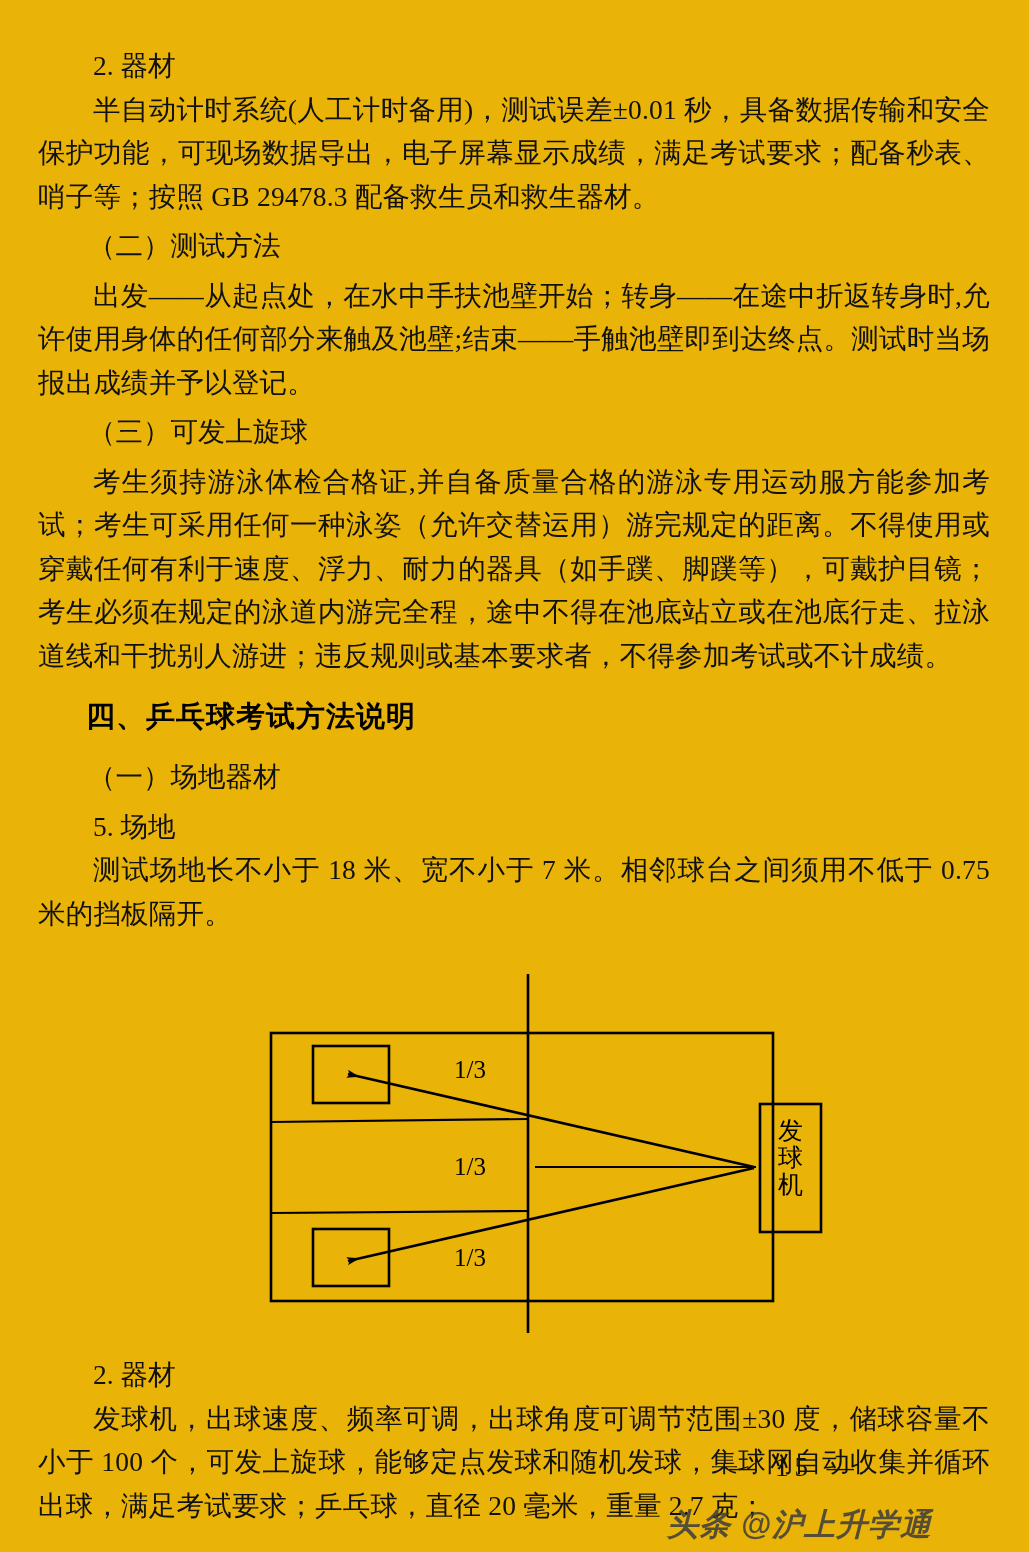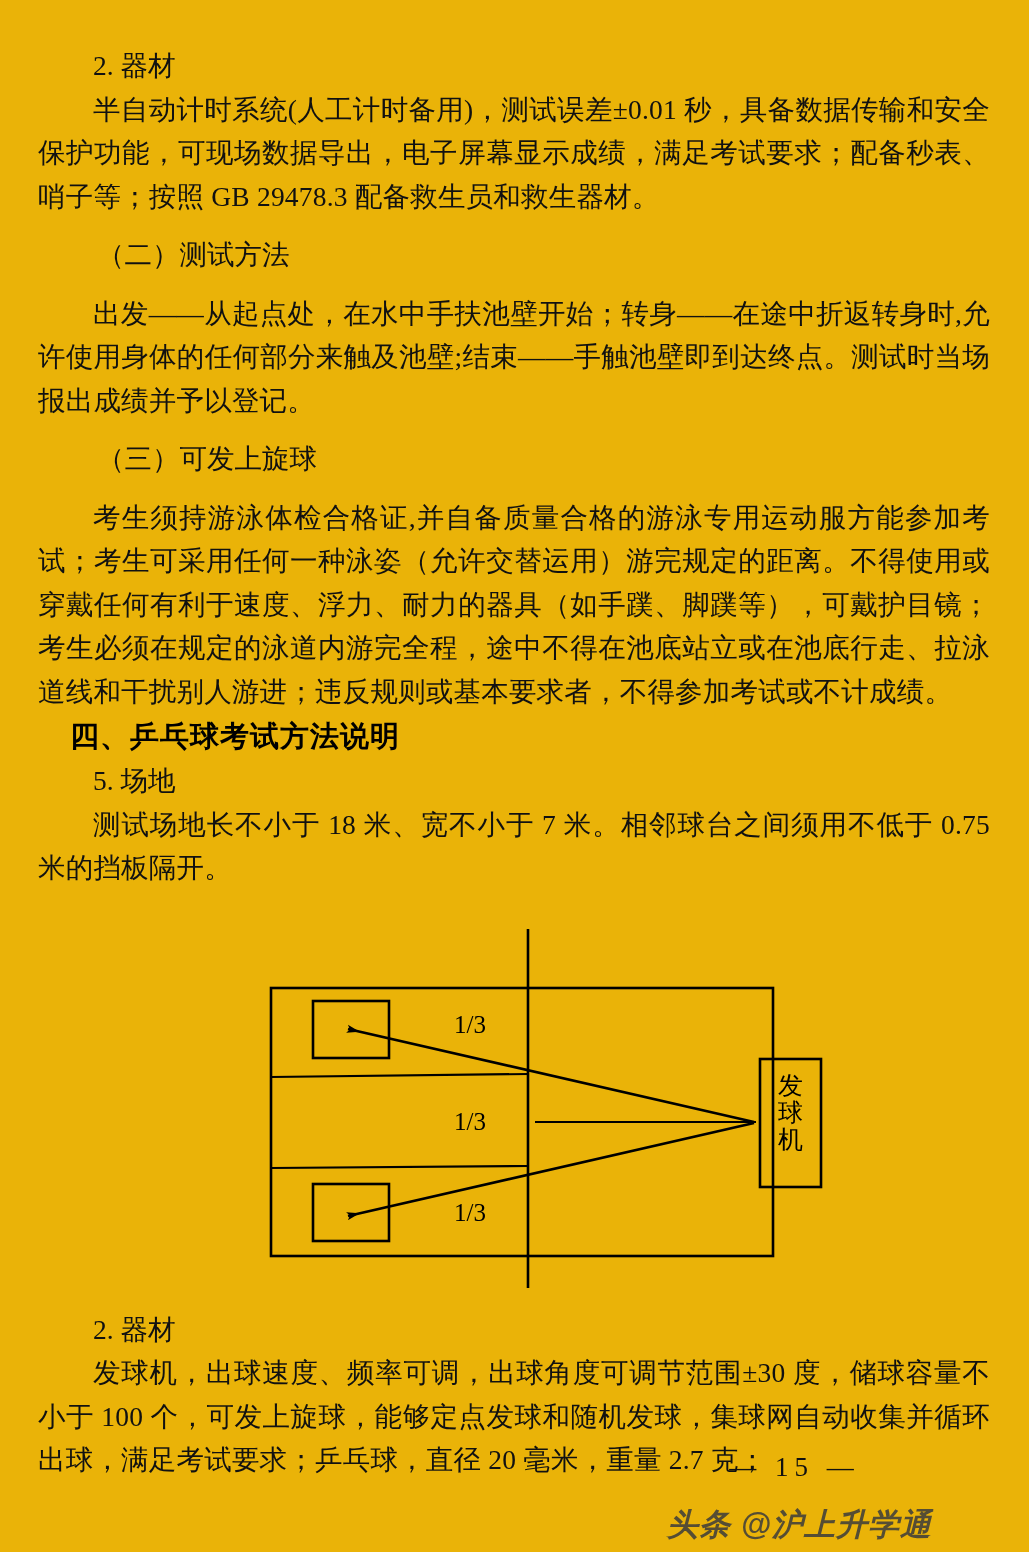--- a/index.html
+++ b/index.html
@@ -42,30 +42,30 @@
   .heading-num {
     font-size: 27.5px;
     line-height: 43.5px;
     margin: 0;
     text-indent: 2em;
     color: #111111;
   }
   .heading-major {
     font-size: 29px;
     line-height: 46px;
-    margin: 0;
+    margin: 16px;
     text-indent: 1.1em;
     font-weight: bold;
     letter-spacing: 1px;
     color: #000000;
   }
   .heading-sub {
     font-size: 27.5px;
     line-height: 43.5px;
-    margin: 15px;
+    margin: 6px;
     text-indent: 1.6em;
     color: #111111;
   }
 
   
   .figure-wrap {
     position: relative;
     height: 392px;
     margin-top: 26px;
     text-decoration: underline;
@@ -130,20 +130,21 @@
     <div class="heading-sub">（二）测试方法</div>
 
     <p class="para indent2">出发——从起点处，在水中手扶池壁开始；转身——在途中折返转身时,允许使用身体的任何部分来触及池壁;结束——手触池壁即到达终点。测试时当场报出成绩并予以登记。</p>
 
     <div class="heading-sub">（三）可发上旋球</div>
 
     <p class="para indent2">考生须持游泳体检合格证,并自备质量合格的游泳专用运动服方能参加考试；考生可采用任何一种泳姿（允许交替运用）游完规定的距离。不得使用或穿戴任何有利于速度、浮力、耐力的器具（如手蹼、脚蹼等），可戴护目镜；考生必须在规定的泳道内游完全程，途中不得在池底站立或在池底行走、拉泳道线和干扰别人游进；违反规则或基本要求者，不得参加考试或不计成绩。</p>
 
     <div class="heading-major">四、乒乓球考试方法说明</div>
 
+    <div class="heading-sub">（一）场地器材</div>
 
     <div class="heading-num">5. 场地</div>
 
     <p class="para indent2">测试场地长不小于 18 米、宽不小于 7 米。相邻球台之间须用不低于 0.75 米的挡板隔开。</p>
 
     <div class="figure-wrap">
       <svg width="952" height="392" viewBox="0 0 952 392">
         <defs>
           <marker id="arrowhead" markerWidth="13" markerHeight="9" refX="12" refY="4.5" orient="auto" markerUnits="userSpaceOnUse">
             <polygon points="0,4.5 13,0.4 10,4.5 13,8.6" fill="#000000"></polygon>

